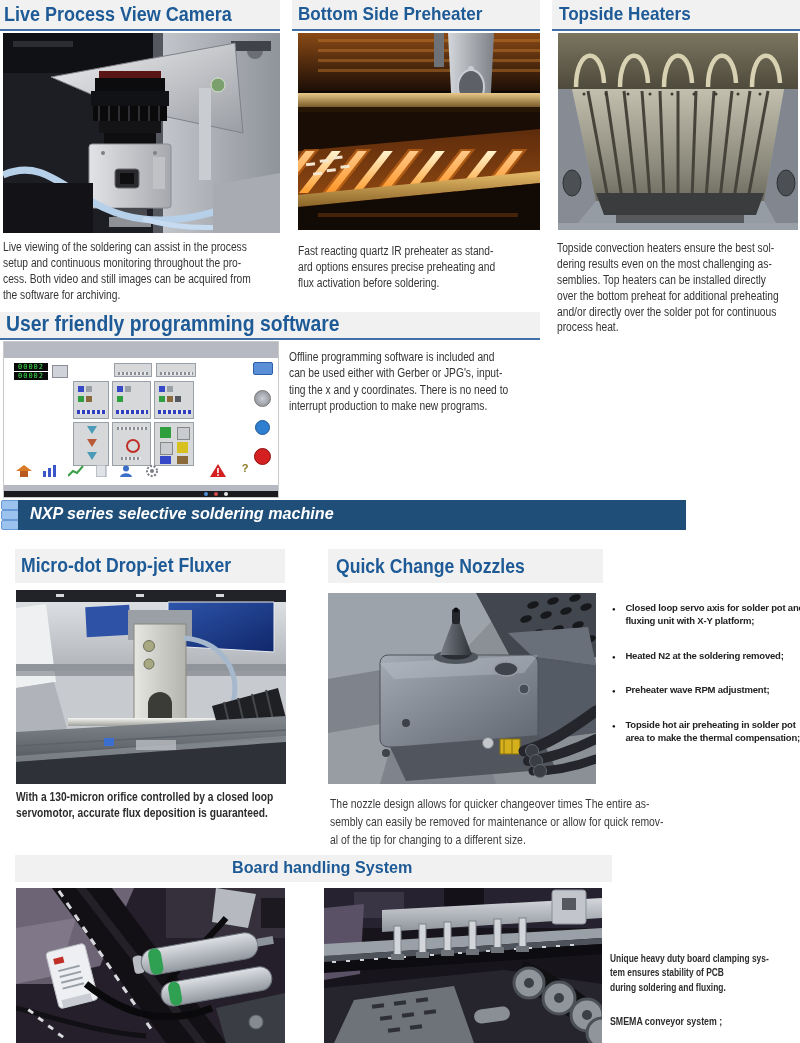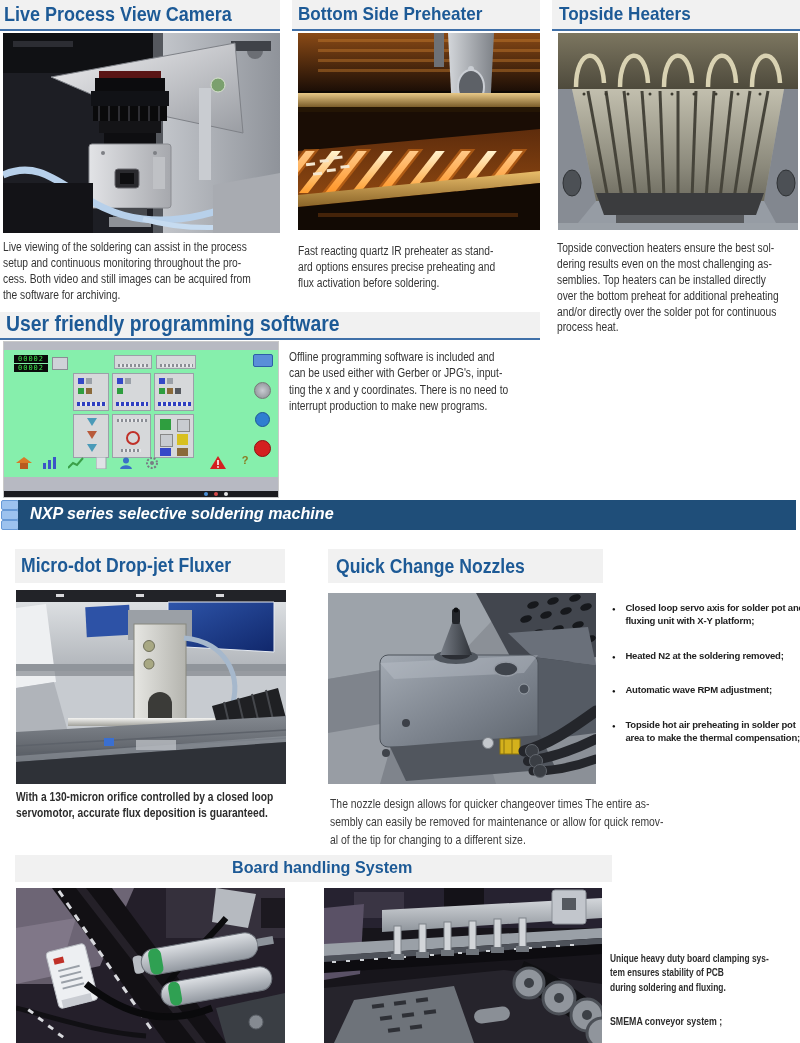--- a/index.html
+++ b/index.html
@@ -22,30 +22,30 @@
   .np{position:absolute;font-size:13px;color:#3c3c3c;line-height:1.4;
       transform:scaleX(.8);transform-origin:0 0;white-space:nowrap;}
   .np span{display:block;}
   .sp{position:absolute;font-size:12.5px;color:#333;line-height:1.3;
       transform:scaleX(.82);transform-origin:0 0;white-space:nowrap;}
   .sp span{display:block;}
   .smallb{position:absolute;font-size:10.5px;font-weight:bold;color:#2d2d2d;line-height:1.38;
       transform:scaleX(.8);transform-origin:0 0;white-space:nowrap;}
   .smallb span{display:block;}
   
-  .banner-rect{position:absolute;left:18px;top:500px;width:778px;height:30px;background:#1f4e79;text-decoration:underline;}
+  .banner-rect{position:absolute;left:18px;top:500px;width:668px;height:30px;background:#1f4e79;text-decoration:underline;}
   .banner-text{position:absolute;left:12px;top:4px;color:#fff;font-weight:bold;font-style:italic;
       font-size:17px;white-space:nowrap;transform:scaleX(.95);transform-origin:0 0;}
   .sq{position:absolute;left:1px;width:16px;height:8px;background:#9cc2ee;border:1px solid #6699d6;border-radius:2px;}
   
   .screen{position:absolute;left:3px;top:341px;width:276px;height:157px;background:#b7b9c2;
           border:1px solid #c9c9c9;box-sizing:border-box;font-family:"Liberation Sans",sans-serif;}
   .scr-top{position:absolute;left:0;top:0;width:100%;height:24px;
            background:linear-gradient(#3136d6,#1e23a0);}
-  .scr-main{position:absolute;left:0;top:8px;width:100%;height:127px;background:#86efac;}
+  .scr-main{position:absolute;left:0;top:16px;width:100%;height:127px;background:#ffffff;}
   .scr-task{position:absolute;left:0;bottom:0;width:100%;height:6px;background:#1b1b1f;}
   .led{position:absolute;background:#0a0a0a;color:#39e04a;
        font-family:"DejaVu Sans Mono",monospace;font-size:7px;letter-spacing:1px;
        width:34px;height:8px;line-height:8px;text-align:center;}
   .panel{position:absolute;background:#d6d8da;border:1px solid #9aa0a8;box-sizing:border-box;}
   .dashbar{position:absolute;height:4px;background:repeating-linear-gradient(90deg,#2f3fc0 0 3px,#e8e8ea 3px 5px);}
   .graydash{position:absolute;height:3px;background:repeating-linear-gradient(90deg,#8a8d94 0 2px,#e6e7ea 2px 4px);}
   .chipRow{position:absolute;display:flex;gap:2px;}
   .chip{width:6px;height:6px;}
   .circ{position:absolute;border-radius:50%;}
@@ -556,21 +556,21 @@
     <div class="bi">
         <span class="dot">●</span>
         <span>Closed loop servo axis for solder pot and fluxing unit with X-Y platform;</span>
       </div>
     <div class="bi">
         <span class="dot">●</span>
         <span>Heated N2 at the soldering removed;</span>
       </div>
     <div class="bi">
         <span class="dot">●</span>
-        <span>Automatic wave RPM adjustment;</span>
+        <span>Preheater wave RPM adjustment;</span>
       </div>
     <div class="bi">
         <span class="dot">●</span>
         <span>Topside hot air preheating in solder pot area to make the thermal compensation;</span>
       </div>
   </div>
 
   <div class="np" style="left:330px;top:795px">
     <span>The nozzle design allows for quicker changeover times The entire as-</span>
     <span>sembly can easily be removed for maintenance or allow for quick remov-</span>

